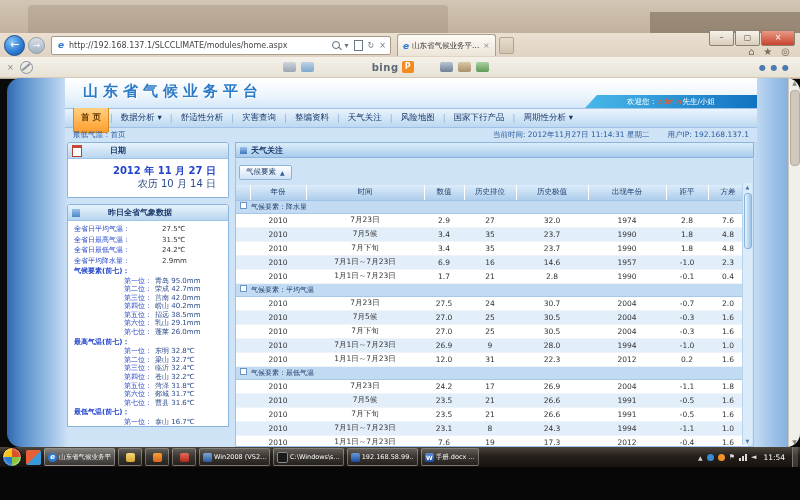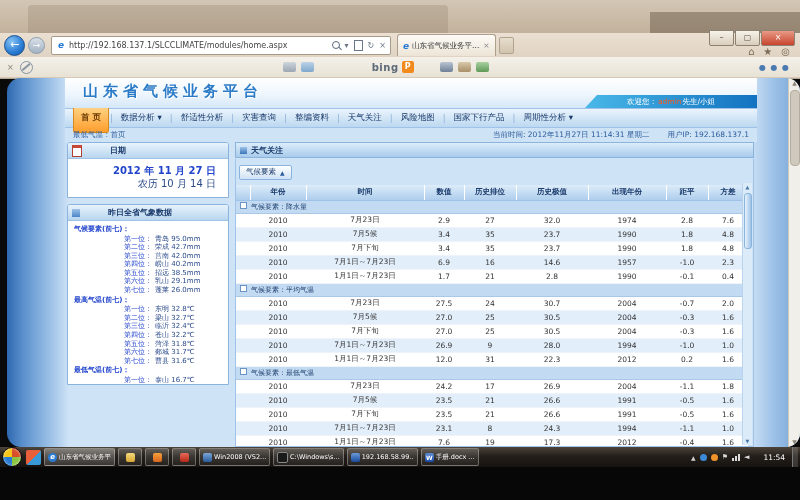--- a/index.html
+++ b/index.html
@@ -95,21 +95,21 @@
   .main{flex:1;margin-left:6px;margin-right:3px;position:relative;overflow:hidden;}
   .main-hd{height:14px;margin-top:2px;background:linear-gradient(180deg,#dcedfa,#a8cbec);border:1px solid #8ab4dc;
            display:flex;align-items:center;padding:0 4px;font-size:8px;font-weight:bold;color:#1a3a6b;}
   .mh-ic{width:7px;height:7px;background:linear-gradient(#9ec2e8,#3a76b8);margin-right:4px;}
   .main-body{position:absolute;top:19px;left:0;right:0;bottom:0;background:#cfe3f6;border:1px solid #9ec2e8;border-top:none;overflow:hidden;}
   .el-btn{display:inline-flex;align-items:center;height:13px;margin:5px 0 5px 3px;padding:0 6px;
           background:linear-gradient(#feffff,#cfe2f5);border:1px solid #8ab4dc;border-radius:2px;font-size:7.5px;color:#1a3a6b;}
   .el-btn .ar{margin-left:4px;font-size:6px;color:#2a5a9a;}
   table.wt{width:calc(100% - 11px);border-collapse:collapse;table-layout:fixed;font-size:7.5px;}
   .wt th{height:13px;background:linear-gradient(#dcecf9,#aecdec);border-right:1px solid #fff;border-bottom:1px solid #9ec2e8;
-         color:#1a3a6b;font-weight:bold;overflow:hidden;white-space:nowrap;margin-left:48px;}
+         color:#1a3a6b;font-weight:normal;overflow:hidden;white-space:nowrap;margin-left:48px;}
   .wt td{height:11px;text-align:center;color:#333;overflow:hidden;white-space:nowrap;border-bottom:1px solid #eef4fa;}
   .wt tr.group-row td{height:10px;background:#c2dbf2;color:#1a3a6b;border-bottom:1px solid #a8c8e8;}
   .wt td.glabel{text-align:left;font-size:7px;}
   .cb{display:inline-block;width:5px;height:5px;border:1px solid #6a94c4;background:#fff;}
   .wt tr.data-row td{background:#fff;}
   .wt tr.data-row.alt td{background:#e2eefa;}
   .in-sb{position:absolute;top:24px;right:1px;bottom:1px;width:9px;background:#dcebf8;border-left:1px solid #b8d4ee;}
   .in-sb .ar{display:block;font-size:5px;color:#4a76a8;text-align:center;height:8px;line-height:8px;}
   .in-sb .ar.dn{position:absolute;bottom:0;width:100%;}
   .in-thumb{position:absolute;top:10px;left:1px;width:6px;height:54px;background:linear-gradient(90deg,#e8f3fc,#9ec2e8);border:1px solid #8ab4dc;border-radius:3px;}
@@ -133,21 +133,21 @@
   .ti-cmd{background:#1a1a1a;border:1px solid #888;}
   .ti-rdp{background:linear-gradient(#6a9ad8,#1a4a9a);}
   .ti-word{background:linear-gradient(#5a8ad0,#1a4aa8);font-size:6px;}
   .tray{margin-left:auto;display:flex;align-items:center;gap:4px;padding-right:3px;color:#ddd;font-size:7px;}
   .tr-up{font-size:6px;color:#cfcfcf;}
   .dot{width:7px;height:7px;border-radius:50%;display:inline-block;}
   .dot.blue{background:#3a8ad8;}
   .dot.orange{background:#f0922a;}
   .tr-net{display:inline-flex;align-items:flex-end;gap:1px;}
   .tr-net i{display:block;width:2px;background:#dcdcdc;}
-  .clock{color:#fff;font-size:7.5px;margin-left:10px;}
+  .clock{color:#fff;font-size:7.5px;margin-left:3px;}
   .show-desk{width:5px;height:20px;margin-left:4px;border-left:1px solid #777;background:rgba(255,255,255,.14);}
   .blackstrip{position:absolute;top:467px;left:0;right:0;height:33px;background:#070707;}
 </style>
 </head>
 <body>
 
 <div class="screen">
 
   <div class="desktop">
     <div class="bg-win"></div>
@@ -252,20 +252,38 @@
               <div class="d1">2012 年 11 月 27 日</div>
               <div class="d3">农历 10 月 14 日</div>
             </div>
           </div>
           <div class="panel">
             <div class="panel-hd">
               <span class="wx-ic"></span>
               <span>昨日全省气象数据</span>
             </div>
             <div class="wx-body">
+              <div>
+                  <div class="stat">
+                    <span class="lb">全省日平均气温：</span>
+                    <span class="vl">27.5℃</span>
+                  </div>
+                  <div class="stat">
+                    <span class="lb">全省日最高气温：</span>
+                    <span class="vl">31.5℃</span>
+                  </div>
+                  <div class="stat">
+                    <span class="lb">全省日最低气温：</span>
+                    <span class="vl">24.2℃</span>
+                  </div>
+                  <div class="stat">
+                    <span class="lb">全省平均降水量：</span>
+                    <span class="vl">2.9mm</span>
+                  </div>
+                </div>
               <div>
                   <div class="sec-title">气候要素(前七)：</div>
                   <div class="rank">
                     <span class="lb">第一位：</span>
                     <span class="vl">青岛 95.0mm</span>
                   </div>
                   <div class="rank">
                     <span class="lb">第二位：</span>
                     <span class="vl">荣成 42.7mm</span>
                   </div>

